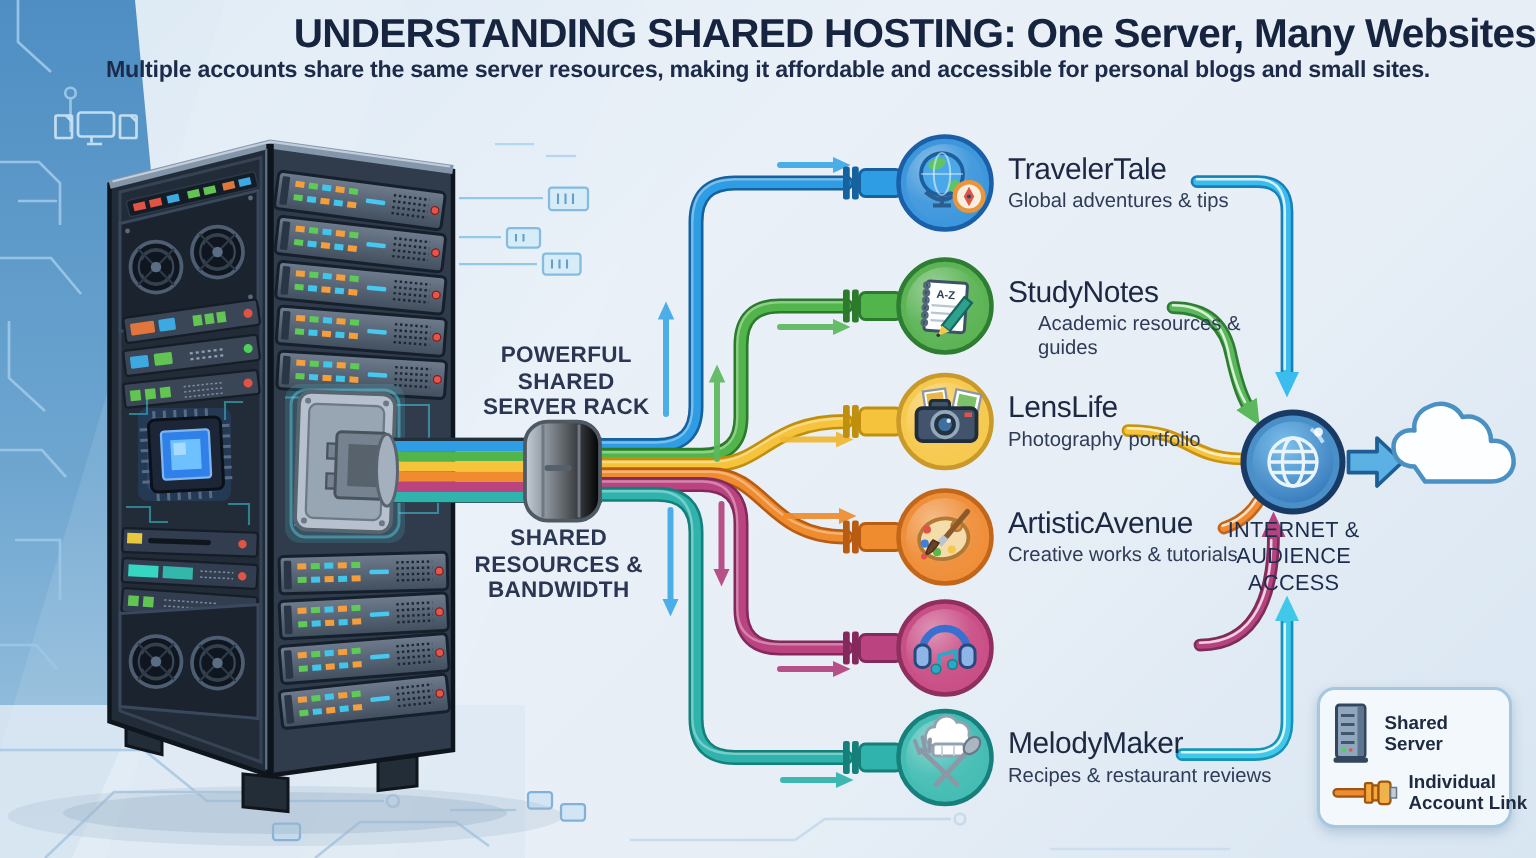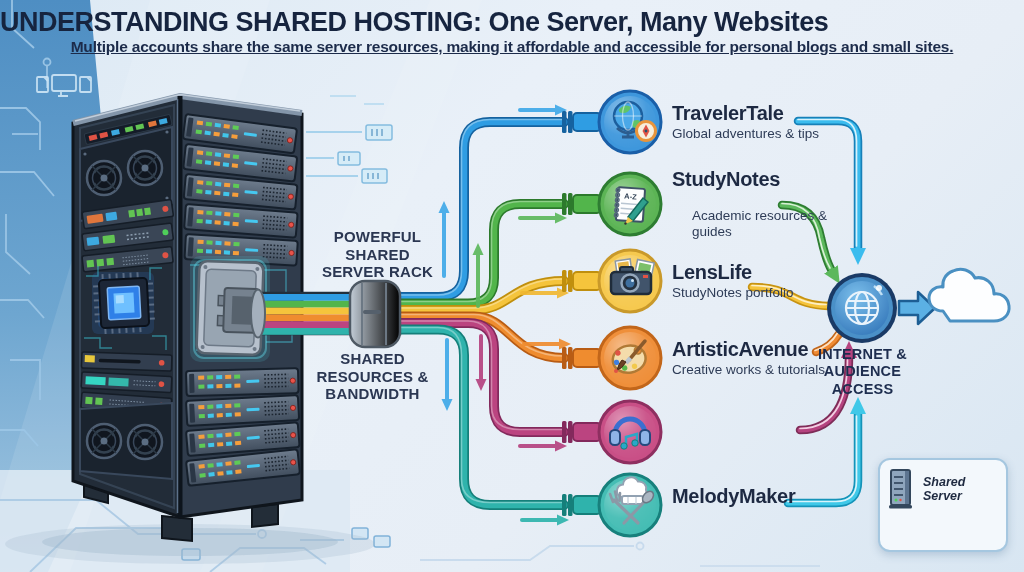--- a/index.html
+++ b/index.html
@@ -3,52 +3,52 @@
 <meta charset="utf-8">
 <style>
   html,body{margin:0;padding:0;background:#cfdde9;}
   .stage{
     position:relative;width:1024px;height:572px;overflow:hidden;
     font-family:"Liberation Sans",sans-serif;
     background:linear-gradient(135deg,#dce9f4 0%,#e9f0f8 38%,#e7eef6 65%,#d8e6f2 100%);
   }
   .stage svg.art{position:absolute;left:0;top:0;}
   .title{
-    position:absolute;left:0;top:7px;width:1024px;text-align:left;
+    position:absolute;left:0;top:7px;width:1024px;text-align:right;
     font-size:27px;font-weight:bold;color:#16243f;letter-spacing:-0.5px;white-space:nowrap;
   }
   .subtitle{
     position:absolute;left:0;top:38px;width:1024px;text-align:center;
-    font-size:15.5px;font-weight:600;color:#1c2b4a;letter-spacing:-0.2px;white-space:nowrap;text-decoration:underline;
+    font-size:15.5px;font-weight:600;color:#1c2b4a;letter-spacing:-0.2px;white-space:nowrap;
   }
   .rack-label{
     position:absolute;text-align:center;font-size:15px;font-weight:bold;
     color:#2b3752;line-height:1.18;letter-spacing:0.2px;
   }
   .rack-label.top{left:315px;top:228px;width:125px;}
   .rack-label.bottom{left:310px;top:350px;width:125px;}
   .site-name{
-    position:absolute;left:672px;font-size:20px;font-weight:bold;color:#1d2942;
+    position:absolute;left:672px;font-size:20px;font-weight:normal;color:#1d2942;
     letter-spacing:-0.3px;white-space:nowrap;
   }
   .site-desc{
     position:absolute;left:672px;width:240px;font-size:13.5px;font-weight:500;
     color:#2e3c57;line-height:1.22;
   }
   .site-desc.narrow{width:155px;margin-left:20px;}
   .internet-label{
     position:absolute;left:795px;top:346px;width:135px;text-align:center;
-    font-size:14.5px;font-weight:bold;color:#1d2d4e;line-height:1.2;letter-spacing:0.2px;
+    font-size:14.5px;font-weight:normal;color:#1d2d4e;line-height:1.2;letter-spacing:0.2px;
   }
   .legend{
     position:absolute;left:878px;top:458px;width:130px;height:94px;
     background:#f3f8fc;border:2px solid #a5c7e0;border-radius:12px;
     box-shadow:0 3px 8px rgba(60,100,140,.25);box-sizing:border-box;
   }
-  .legend-row{position:absolute;left:8px;display:flex;align-items:center;gap:7px;font-style:italic;}
+  .legend-row{position:absolute;left:8px;display:flex;align-items:center;gap:7px;}
   .legend-row.r1{top:8px;}
   .legend-row.r2{top:54px;}
   .legend-label{font-size:12.5px;font-weight:bold;color:#1e2a40;line-height:1.15;width:80px;}
 </style>
 </head>
 <body>
 
 <div class="stage">
 
 <svg class="art" width="1024" height="572" viewBox="0 0 1024 572">
@@ -592,41 +592,52 @@
 
 <div class="title">UNDERSTANDING SHARED HOSTING: One Server, Many Websites</div>
 <div class="subtitle">Multiple accounts share the same server resources, making it affordable and accessible for personal blogs and small sites.</div>
 
 <div class="rack-label top">POWERFUL SHARED SERVER RACK</div>
 <div class="rack-label bottom">SHARED RESOURCES &amp; BANDWIDTH</div>
 
 <div class="site-name" style="top:102px">TravelerTale</div>
 <div class="site-desc" style="top:126px">Global adventures &amp; tips</div>
 
-<div class="site-name" style="top:168px">StudyNotes</div>
+<div class="site-name" style="top:184px">StudyNotes</div>
 <div class="site-desc narrow" style="top:208px">Academic resources &amp; guides</div>
 
 <div class="site-name" style="top:261px">LensLife</div>
-<div class="site-desc" style="top:285px">StudyNotes portfolio</div>
+<div class="site-desc" style="top:285px">Photography portfolio</div>
 
 <div class="site-name" style="top:338px">ArtisticAvenue</div>
 <div class="site-desc" style="top:362px">Creative works &amp; tutorials</div>
 
 
 <div class="site-name" style="top:485px">MelodyMaker</div>
+<div class="site-desc" style="top:509px">Recipes &amp; restaurant reviews</div>
 
 <div class="internet-label">INTERNET &amp; AUDIENCE ACCESS</div>
 
 <div class="legend">
   <div class="legend-row r1">
     <svg width="28" height="42" viewBox="0 0 28 42">
       <rect x="3" y="2" width="19" height="35" rx="2" fill="#8fa6bd" stroke="#33475c" stroke-width="2"></rect>
       <rect x="17" y="3" width="4" height="33" fill="#5d7590"></rect>
       <path d="M6,9 h9 M6,15 h9 M6,21 h9 M6,27 h9" stroke="#41566d" stroke-width="2"></path>
       <circle cx="8" cy="32" r="1.5" fill="#4fd05a"></circle>
           <circle cx="12.5" cy="32" r="1.2" fill="#e05345"></circle>
       <rect x="1" y="37" width="23" height="3.5" rx="1.5" fill="#33475c"></rect>
     </svg>
     <div class="legend-label">Shared Server</div>
   </div>
+  <div class="legend-row r2">
+    <svg width="44" height="22" viewBox="0 0 44 22">
+      <rect x="1" y="9" width="22" height="5" rx="2.5" fill="#ef8c2f" stroke="#9c5512" stroke-width="1.5"></rect>
+      <rect x="22" y="5" width="5" height="13" rx="1" fill="#f5a93c" stroke="#9c5512" stroke-width="1.5"></rect>
+      <rect x="27" y="6.5" width="4" height="10" rx="1" fill="#f5a93c" stroke="#9c5512" stroke-width="1.5"></rect>
+      <rect x="31" y="4" width="8" height="15" rx="2" fill="#f0b24a" stroke="#9c5512" stroke-width="1.5"></rect>
+      <rect x="39" y="8" width="4" height="7" fill="#c3cdd8" stroke="#6a7684" stroke-width="1"></rect>
+    </svg>
+    <div class="legend-label">Individual Account Link</div>
+  </div>
 </div>
 
 </div>
 
 </body></html>

